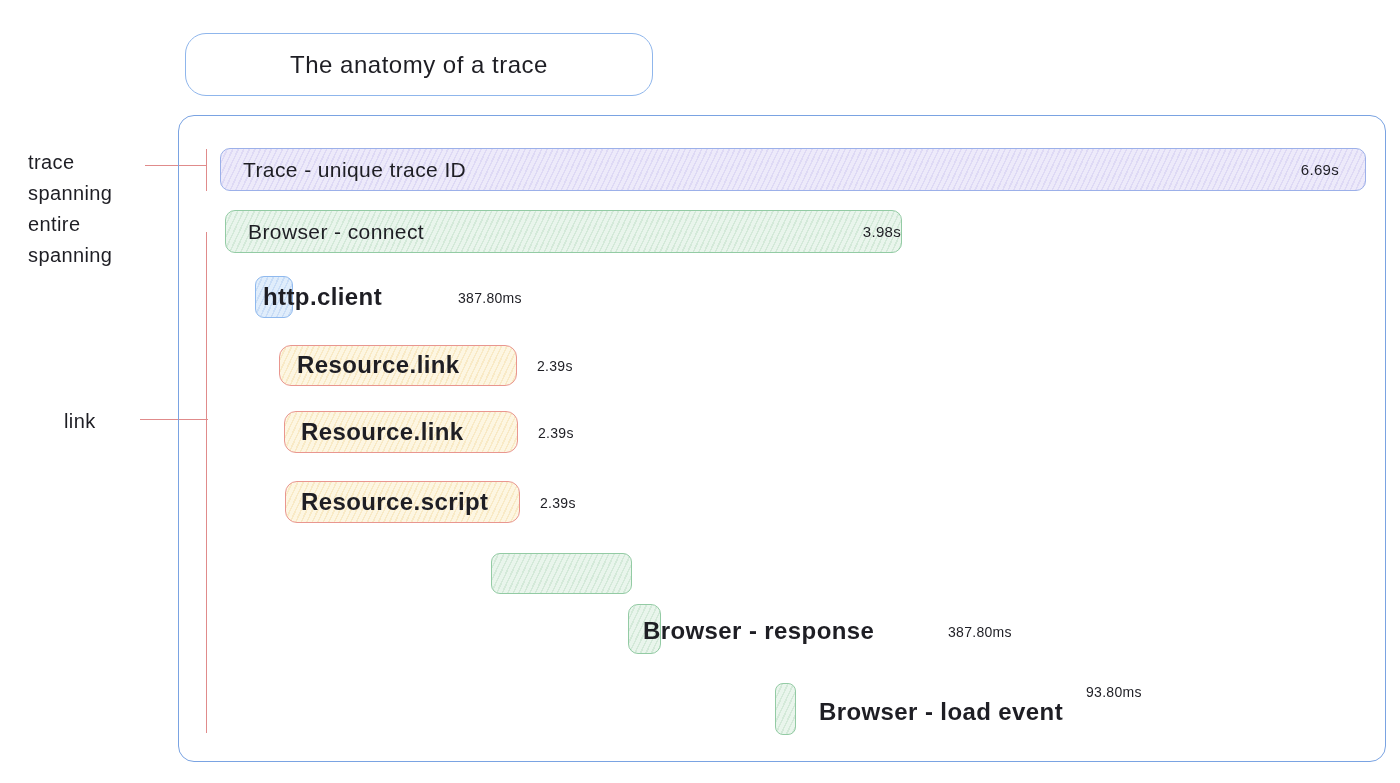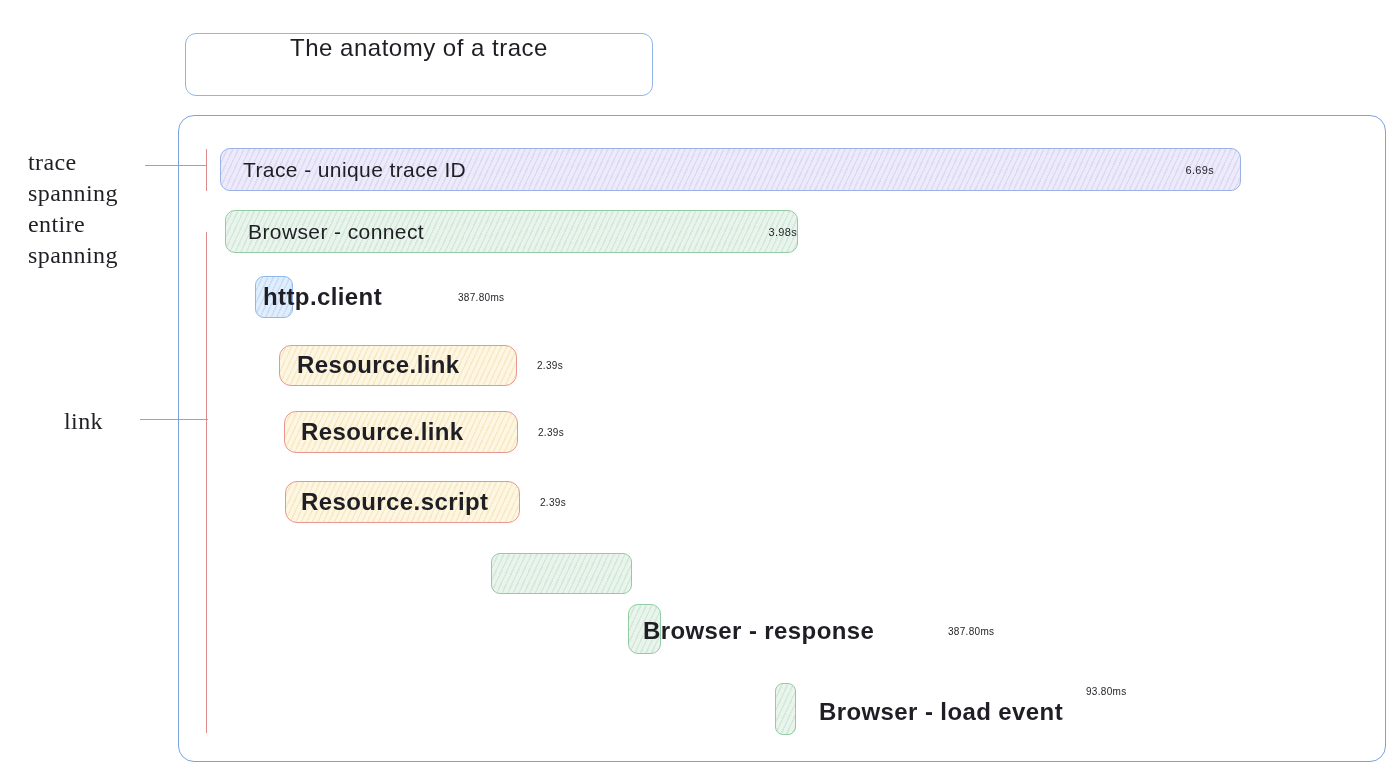--- a/index.html
+++ b/index.html
@@ -7,22 +7,22 @@
     position:relative;
     width:1400px;height:783px;
     background:#ffffff;
     font-family:"Liberation Sans", sans-serif;
     color:#1e1e24;
     overflow:hidden;
   }
   
   .title-box{
     position:absolute;left:185px;top:33px;width:466px;height:61px;
-    border:1.6px solid #8fb6ec;border-radius:11px;
-    display:flex;align-items:flex-start;justify-content:center;
+    border:1.6px solid #8fb6ec;border-radius:21px;
+    display:flex;align-items:center;justify-content:center;
     font-size:24px;letter-spacing:.5px;
   }
   .frame{
     position:absolute;left:178px;top:115px;width:1206px;height:645px;
     border:1.6px solid #7aa3e2;border-radius:16px;
   }
   
   .bar{
     position:absolute;display:flex;align-items:center;
     border-radius:10px;box-sizing:border-box;
@@ -49,27 +49,27 @@
     background-color:#fdf6e2;
     background-image:repeating-linear-gradient(115deg, rgba(228,178,70,.18) 0 1.5px, transparent 1.5px 5px);
     border:1.5px solid #e9968f;
     border-radius:12px;
   }
   
   .bar-label{font-size:21px;letter-spacing:.4px;white-space:nowrap;}
   .bar .bar-label{padding-left:22px;}
   .bar .dur{margin-left:auto;}
   .txt{position:absolute;font-size:24px;letter-spacing:.4px;white-space:nowrap;line-height:26px;font-weight:bold;}
-  .dur{font-size:10px;letter-spacing:.3px;white-space:nowrap;}
+  .dur{font-size:14px;letter-spacing:.3px;white-space:nowrap;}
   .dur.abs{position:absolute;line-height:18px;}
-  .bar .dur{font-size:11px;}
+  .bar .dur{font-size:15px;}
   .trace-dur{padding-right:26px;}
   .connect-dur{}
   
-  .ann{position:absolute;font-size:24px;letter-spacing:.4px;line-height:31px;font-family:Liberation Serif, serif;}
+  .ann{position:absolute;font-size:20px;letter-spacing:.4px;line-height:31px;}
   .red-h{position:absolute;height:0;border-top:1.6px solid #e08b8b;}
   .red-v{position:absolute;width:0;border-left:1.6px solid #e08b8b;}
 </style>
 </head>
 <body>
 
 <div class="canvas">
 
   <div class="title-box">
     <span>The anatomy of a trace</span>
@@ -84,26 +84,26 @@
 
   <div class="ann" style="left:64px;top:406px;">link</div>
 
   <div class="red-h" style="left:145px;top:165px;width:62px;"></div>
   <div class="red-v" style="left:206px;top:149px;height:42px;"></div>
   <div class="red-h" style="left:140px;top:419px;width:68px;"></div>
   <div class="red-v" style="left:206px;top:232px;height:501px;"></div>
 
   <div class="frame"></div>
 
-  <div class="bar c-purple" style="left:220px;top:148px;width:1021px;height:43px;">
+  <div class="bar c-purple" style="left:220px;top:148px;width:1146px;height:43px;">
     <span class="bar-label">Trace - unique trace ID</span>
     <span class="dur trace-dur">6.69s</span>
   </div>
 
-  <div class="bar c-green" style="left:225px;top:210px;width:573px;height:43px;">
+  <div class="bar c-green" style="left:225px;top:210px;width:677px;height:43px;">
     <span class="bar-label">Browser - connect</span>
     <span class="dur connect-dur">3.98s</span>
   </div>
 
   <div class="chip c-blue" style="left:255px;top:276px;width:38px;height:42px;border-radius:9px;"></div>
   <div class="txt" style="left:263px;top:284px;">http.client</div>
   <div class="dur abs" style="left:458px;top:289px;">387.80ms</div>
 
   <div class="chip c-yellow" style="left:279px;top:345px;width:238px;height:41px;"></div>
   <div class="txt" style="left:297px;top:352px;">Resource.link</div>

